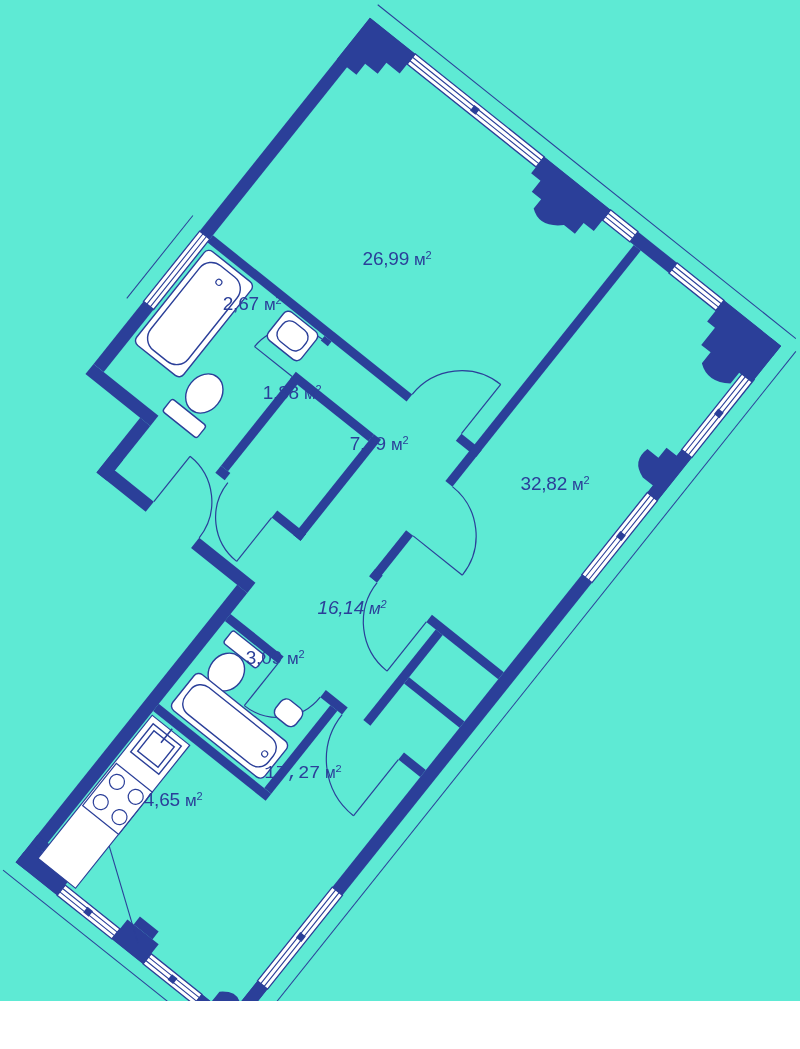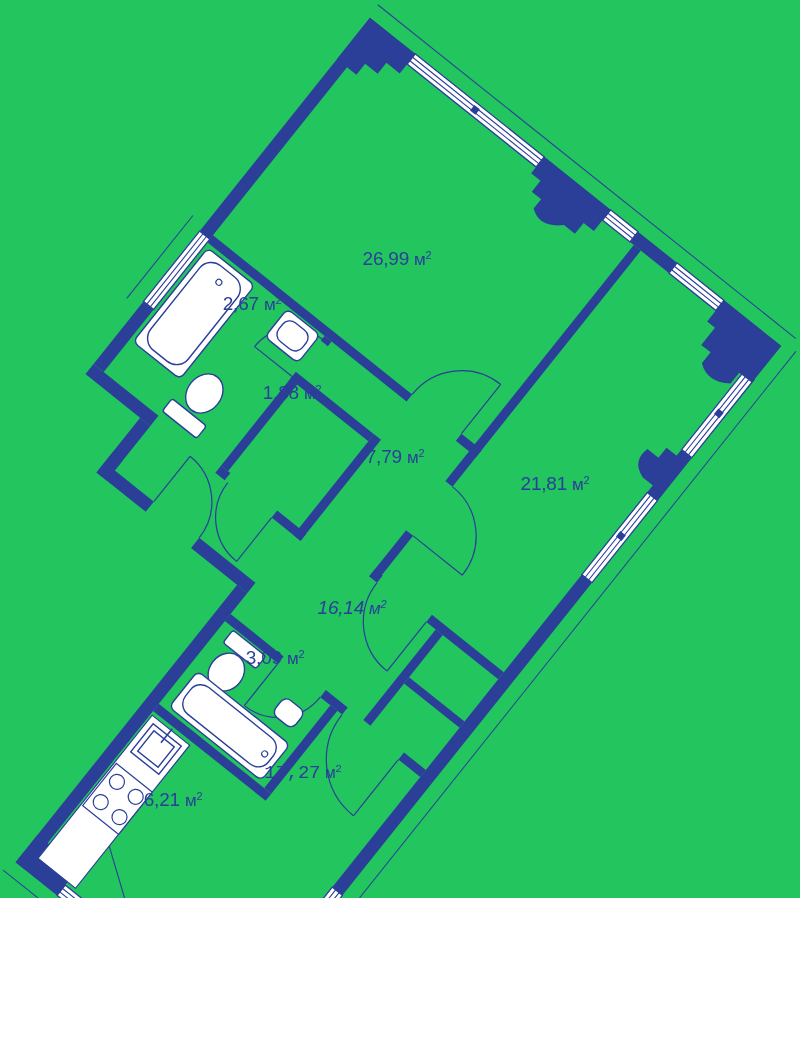--- a/index.html
+++ b/index.html
@@ -4,22 +4,22 @@
 <style>
   html, body {
     margin: 0;
     padding: 0;
     background: #ffffff;
     font-family: "Liberation Sans", sans-serif;
   }
   #canvas {
     position: relative;
     width: 800px;
-    height: 898px;
-    background: #22c55e;
+    height: 1001px;
+    background: #5eead4;
     overflow: hidden;
   }
   #plan-svg {
     position: absolute;
     left: 0;
     top: 0;
   }
   .room-label {
     position: absolute;
     transform: translate(-50%, -50%);
@@ -243,32 +243,32 @@
 
   <div class="room-label" style="left:397px; top:258px;">
     <span>26,99</span><span class="unit">м</span><sup>2</sup>
   </div>
   <div class="room-label" style="left:252px; top:303px;">
     <span>2,67</span><span class="unit">м</span><sup>2</sup>
   </div>
   <div class="room-label" style="left:292px; top:392px;">
     <span>1,88</span><span class="unit">м</span><sup>2</sup>
   </div>
-  <div class="room-label" style="left:395px; top:443px;margin-top:13px;">
+  <div class="room-label" style="left:379px; top:443px;">
     <span>7,79</span><span class="unit">м</span><sup>2</sup>
   </div>
   <div class="room-label" style="left:555px; top:483px;">
-    <span>21,81</span><span class="unit">м</span><sup>2</sup>
+    <span>32,82</span><span class="unit">м</span><sup>2</sup>
   </div>
   <div class="room-label" style="left:352px; top:607px;font-style:italic;">
     <span>16,14</span><span class="unit">м</span><sup>2</sup>
   </div>
   <div class="room-label" style="left:275px; top:657px;">
     <span>3,09</span><span class="unit">м</span><sup>2</sup>
   </div>
   <div class="room-label" style="left:173px; top:799px;">
-    <span>6,21</span><span class="unit">м</span><sup>2</sup>
+    <span>4,65</span><span class="unit">м</span><sup>2</sup>
   </div>
   <div class="room-label" style="left:303px; top:773px;font-family:Liberation Mono, monospace;">
     <span>17,27</span><span class="unit">м</span><sup>2</sup>
   </div>
 
 </div>
 
 </body></html>

